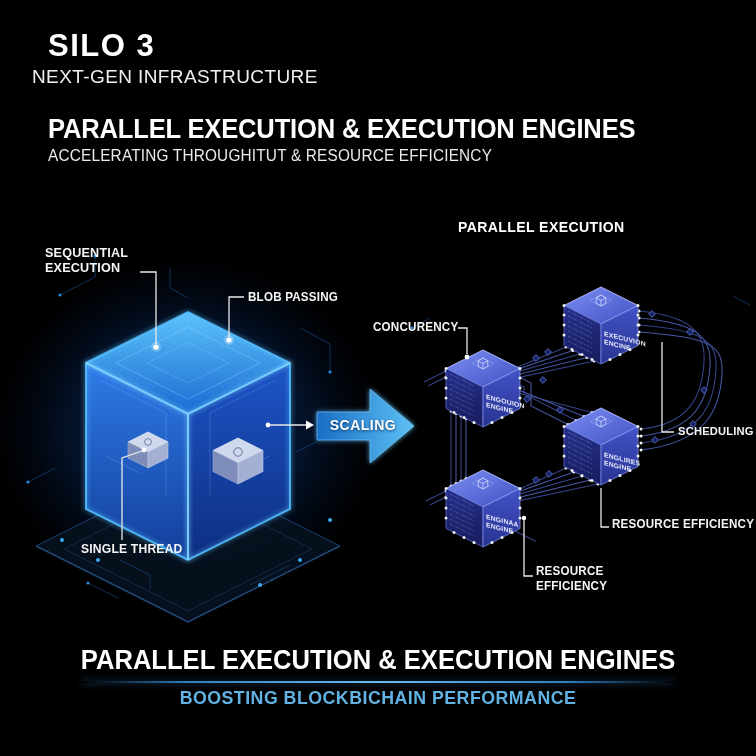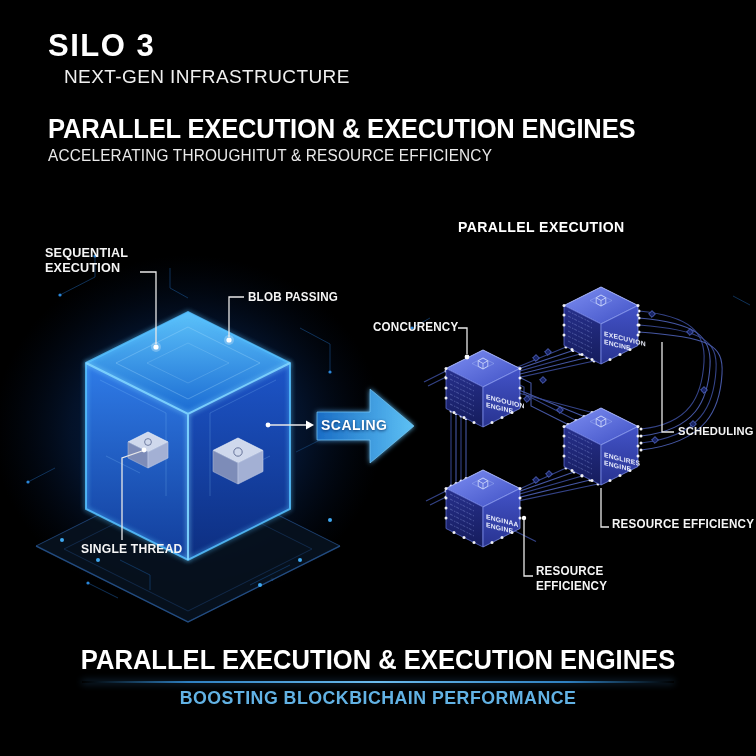--- a/index.html
+++ b/index.html
@@ -1,37 +1,37 @@
 <!DOCTYPE html>
 <html><head>
 <meta charset="utf-8">
 <style>
   html,body{margin:0;padding:0;background:#000;}
   .stage{position:relative;width:756px;height:756px;background:#000;overflow:hidden;
          font-family:"Liberation Sans",sans-serif;color:#f2f2f2;}
   .stage svg{position:absolute;left:0;top:0;}
   .abs{position:absolute;}
   .brand-name{left:48px;top:28px;font-size:31px;font-weight:800;letter-spacing:1.5px;color:#fff;}
-  .brand-tag{left:64px;top:66px;font-size:19px;font-weight:400;letter-spacing:.4px;color:#f0f0f0;}
+  .brand-tag{left:32px;top:66px;font-size:19px;font-weight:400;letter-spacing:.4px;color:#f0f0f0;}
   .hdr-title{left:48px;top:113px;font-size:27.5px;font-weight:800;letter-spacing:-.2px;
              transform:scaleX(.93);transform-origin:left top;white-space:nowrap;color:#fff;}
   .hdr-sub{left:48px;top:147px;font-size:16px;font-weight:500;letter-spacing:.2px;
            transform:scaleX(.96);transform-origin:left top;white-space:nowrap;color:#eaeaea;}
   .callout{font-size:12px;font-weight:700;letter-spacing:.2px;color:#f5f5f5;white-space:nowrap;
            transform:scaleX(.97);transform-origin:left top;}
   .seq-label{left:45px;top:245px;line-height:15px;font-size:13px;}
   .blob-label{left:248px;top:290px;}
   .thread-label{left:81px;top:542px;font-size:12.5px;}
   .par-heading{left:458px;top:219px;font-size:14.5px;font-weight:700;letter-spacing:.4px;color:#fff;
                transform:scaleX(.97);transform-origin:left top;white-space:nowrap;}
   .conc-label{left:373px;top:320px;}
   .sched-label{left:678px;top:425px;font-size:11.5px;}
   .res1-label{left:612px;top:517px;}
   .res2-label{left:536px;top:564px;line-height:15px;}
-  .scaling-label{left:321px;top:417px;width:84px;text-align:left;font-size:14px;font-weight:800;
+  .scaling-label{left:321px;top:417px;width:84px;text-align:center;font-size:14px;font-weight:800;
                  letter-spacing:.5px;color:#fff;text-shadow:0 1px 3px rgba(0,30,80,.8);}
   .ftr-title{left:0;top:644px;width:756px;text-align:center;font-size:27.5px;font-weight:800;
              transform:scaleX(.93);transform-origin:center top;white-space:nowrap;color:#fff;}
   .ftr-divider{left:50%;top:681px;width:592px;height:2px;transform:translateX(-50%);
        background:linear-gradient(90deg,rgba(30,90,150,0) 0%,#2e7fc0 18%,#6cbcee 50%,#2e7fc0 82%,rgba(30,90,150,0) 100%);
        box-shadow:0 0 7px rgba(70,150,220,.55);}
   .ftr-sub{left:0;top:687px;width:756px;text-align:center;font-size:18.5px;font-weight:600;
            letter-spacing:.5px;color:#62b2e4;transform:scaleX(.96);transform-origin:center top;}
   .etext{font-family:"Liberation Sans",sans-serif;font-size:6.8px;font-weight:700;
          fill:#eef2ff;letter-spacing:.2px;opacity:.95;}

